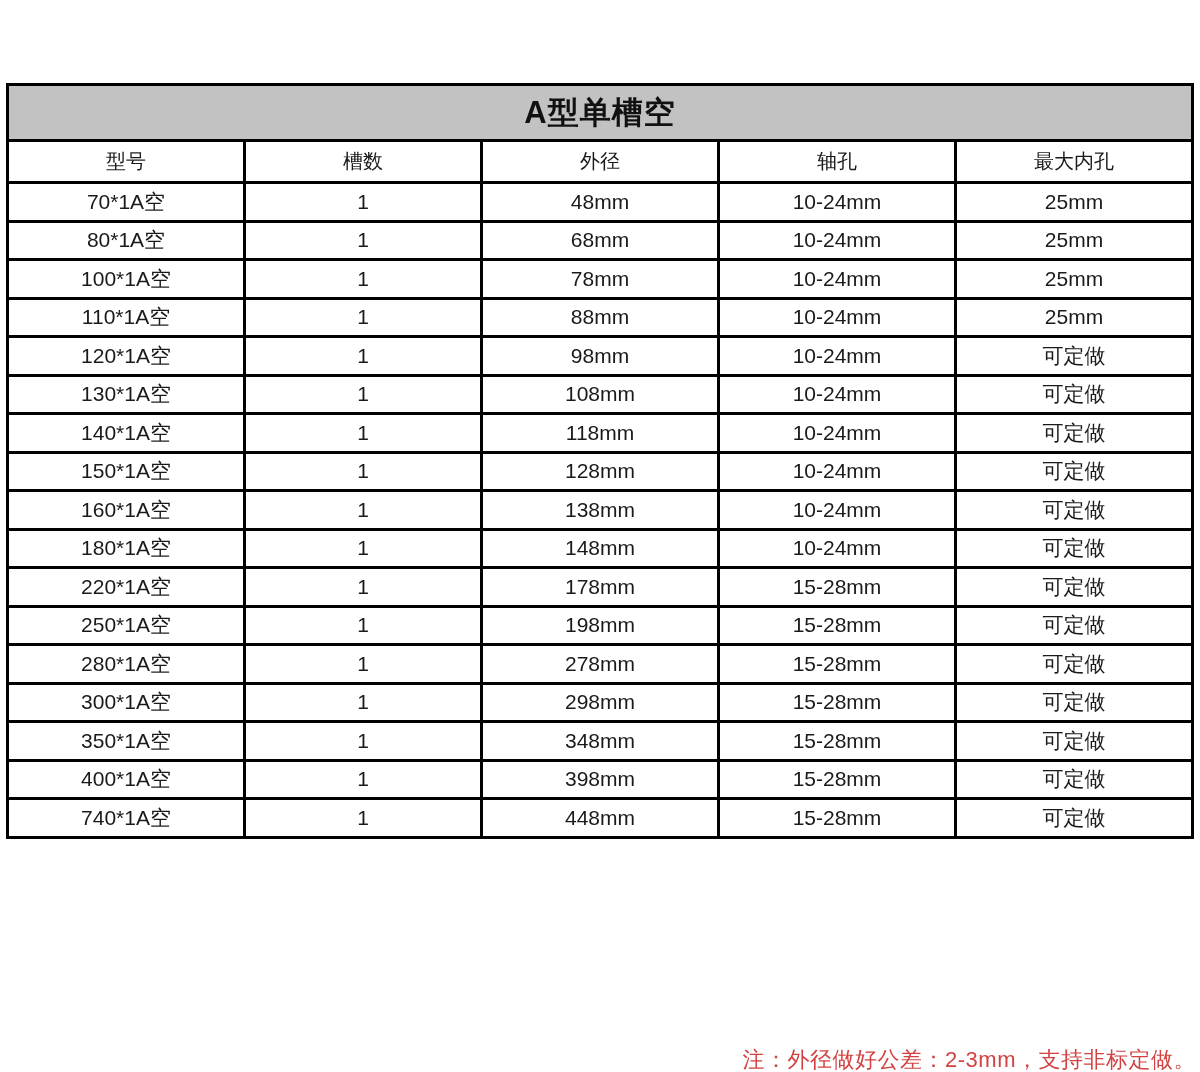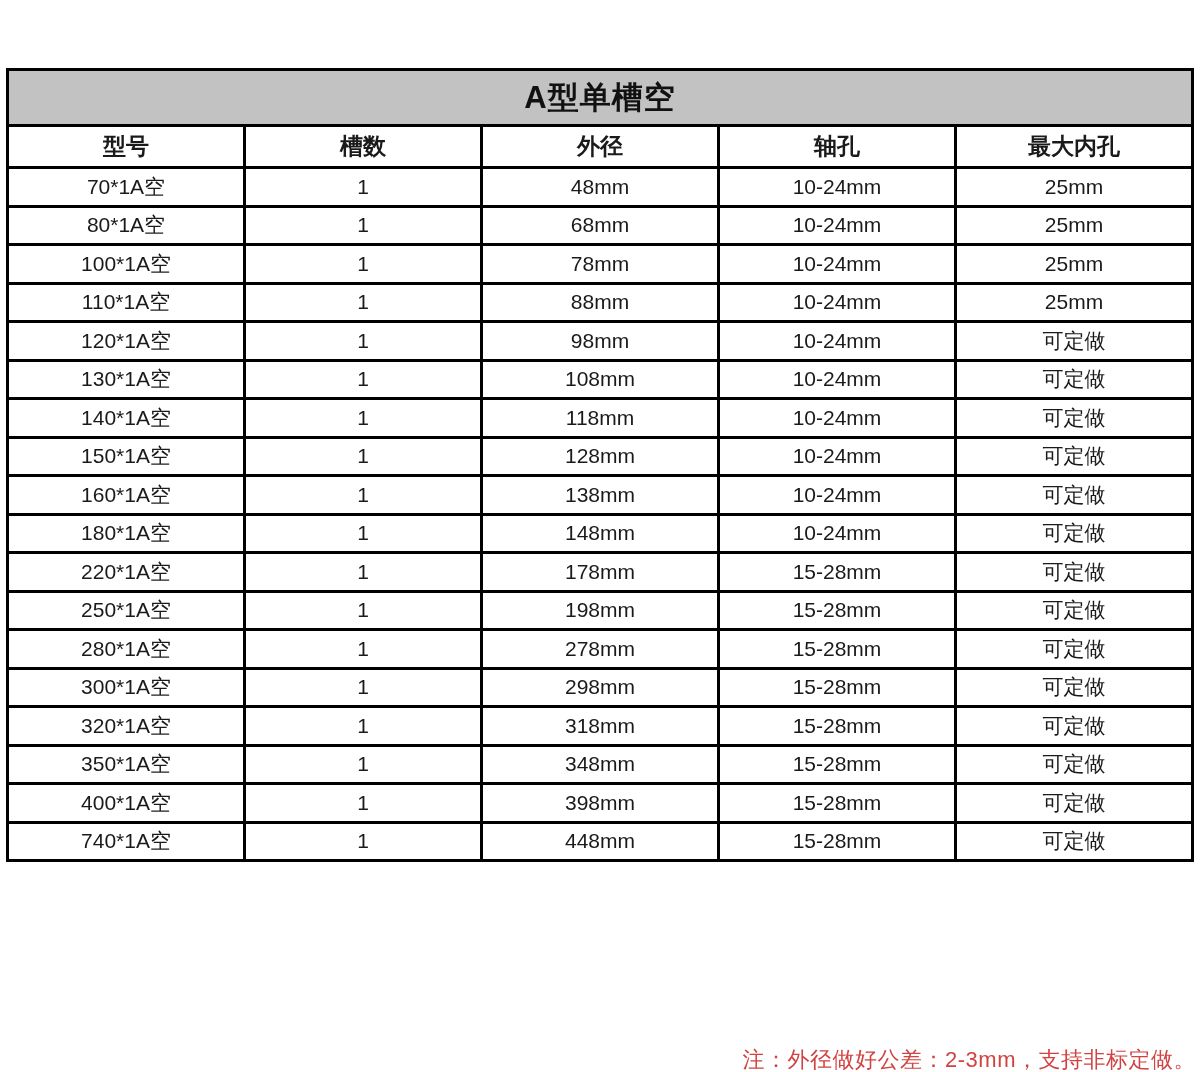--- a/index.html
+++ b/index.html
@@ -7,21 +7,21 @@
     width: 1200px;
     height: 1072px;
     background: #ffffff;
     font-family: "Liberation Sans", "DejaVu Sans", sans-serif;
     overflow: hidden;
     position: relative;
   }
   .spec-table {
     position: absolute;
     left: 6px;
-    top: 68px;
+    top: 83px;
     width: 1188px;
     border-collapse: collapse;
     table-layout: fixed;
     border: 3px solid #000000;
   }
   .spec-table col { width: 20%; }
   .spec-table td, .spec-table th {
     border: 3px solid #000000;
     text-align: center;
     vertical-align: middle;
@@ -32,22 +32,22 @@
   .title-row th {
     background: #c2c2c2;
     height: 56px;
     font-size: 31px;
     font-weight: bold;
     letter-spacing: 1px;
     color: #111111;
   }
   .header-row td {
     height: 42px;
-    font-size: 23px;
-    font-weight: 700;
+    font-size: 20px;
+    font-weight: 400;
   }
   .data-row td {
     height: 38.5px;
     font-size: 21px;
     font-weight: 400;
   }
   .footnote {
     position: absolute;
     right: 4px;
     top: 1045px;
@@ -175,27 +175,20 @@
         <td>可定做</td>
       </tr>
       <tr class="data-row">
         <td>300*1A空</td>
         <td>1</td>
         <td>298mm</td>
         <td>15-28mm</td>
         <td>可定做</td>
       </tr>
       <tr class="data-row">
-        <td>320*1A空</td>
-        <td>1</td>
-        <td>318mm</td>
-        <td>15-28mm</td>
-        <td>可定做</td>
-      </tr>
-      <tr class="data-row">
         <td>350*1A空</td>
         <td>1</td>
         <td>348mm</td>
         <td>15-28mm</td>
         <td>可定做</td>
       </tr>
       <tr class="data-row">
         <td>400*1A空</td>
         <td>1</td>
         <td>398mm</td>

